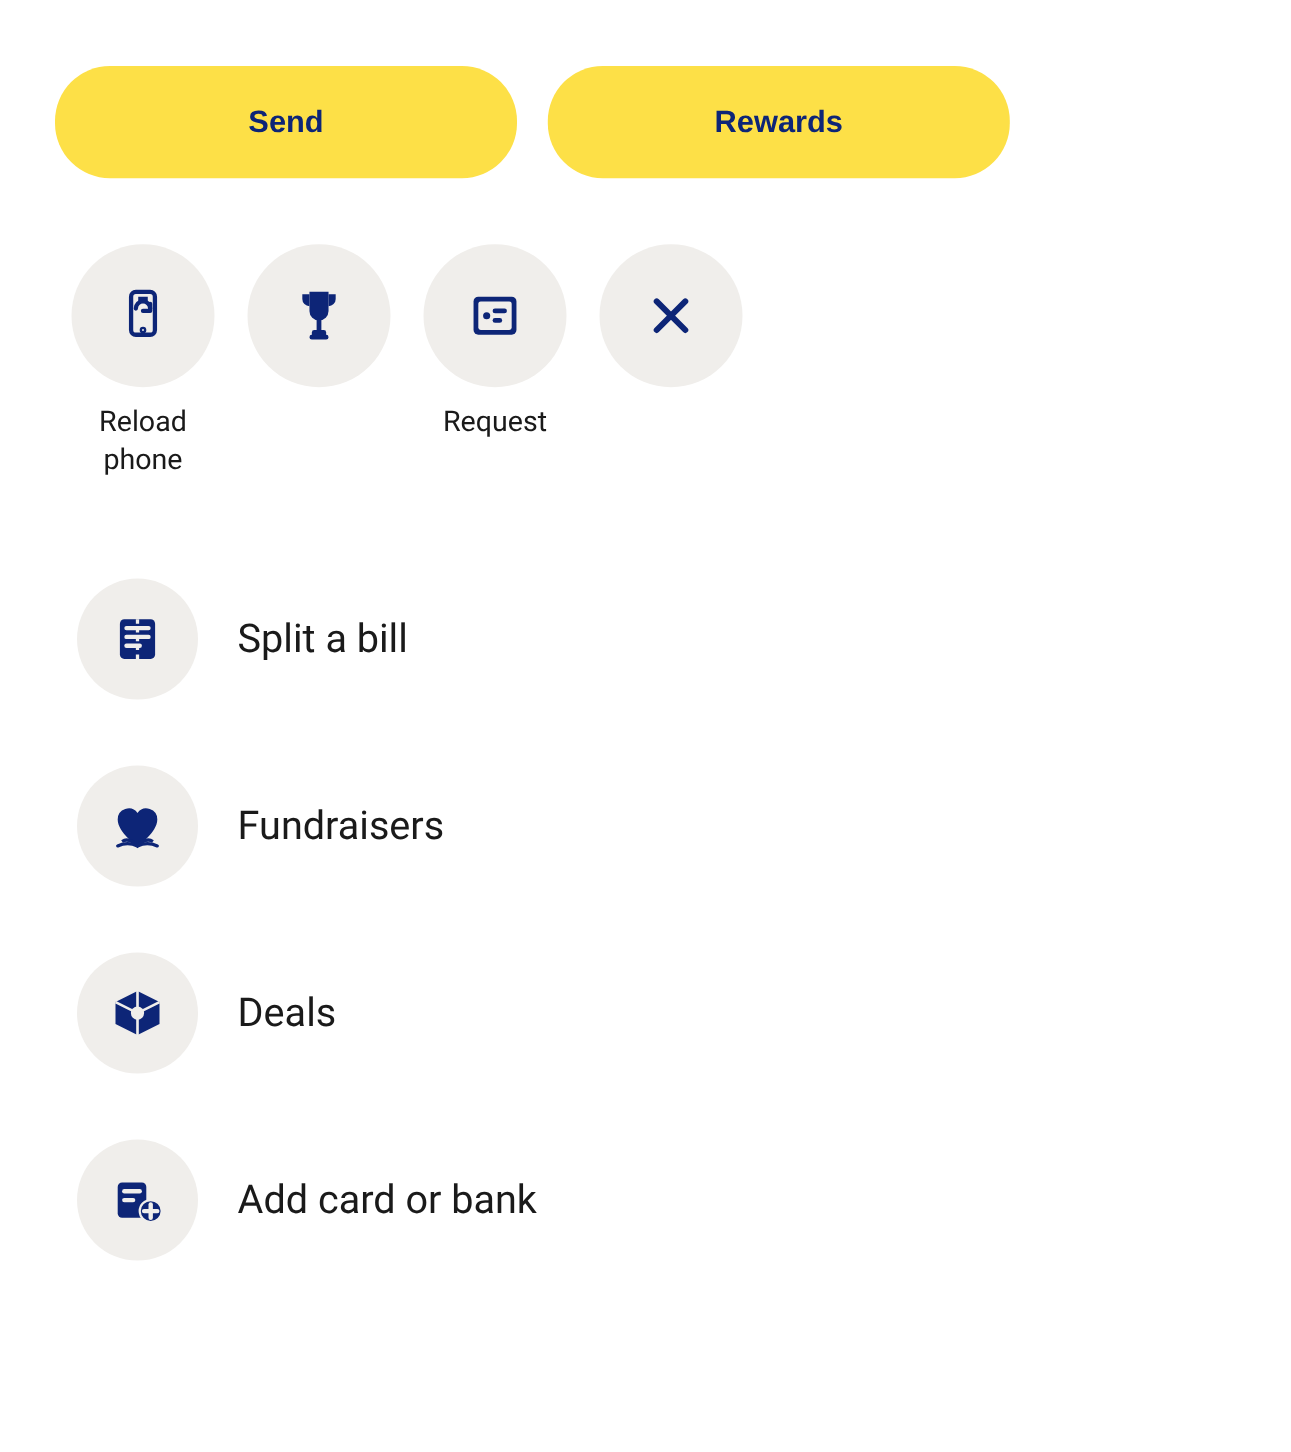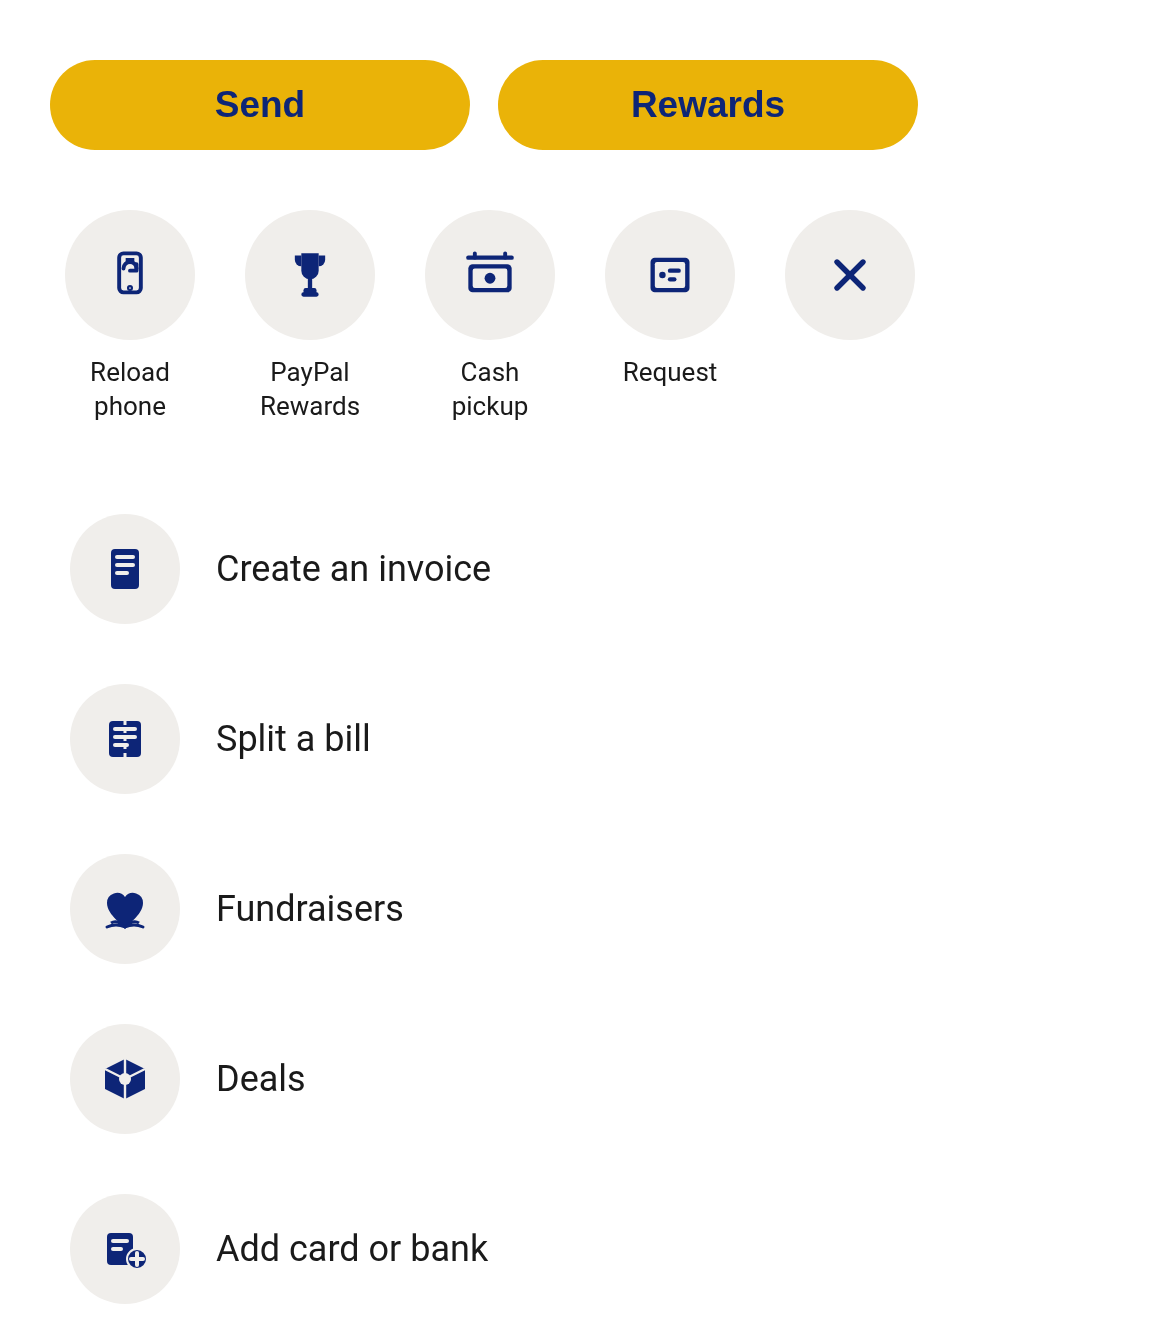--- a/index.html
+++ b/index.html
@@ -17,34 +17,33 @@
     }
 
     .top-buttons {
       display: flex;
       gap: 28px;
       margin-bottom: 60px;
     }
 
     .top-btn {
       flex: 1;
-      padding: 24px 20px;
+      padding: 35px 20px;
       border-radius: 50px;
       border: none;
-      background-color: #eab308;
+      background-color: #fde047;
       color: #0d2577;
-      font-size: 37px;
+      font-size: 28px;
       font-weight: 700;
       cursor: pointer;
       max-width: 420px;
     }
 
     .quick-actions {
       display: flex;
-      gap: 20px;
       margin-bottom: 60px;
       align-items: flex-start;
     }
 
     .quick-action-item {
       display: flex;
       flex-direction: column;
       align-items: center;
       gap: 16px;
       cursor: pointer;
@@ -138,35 +137,22 @@
   <div class="quick-action-item">
     <div class="quick-action-circle">
       <svg class="icon-svg" viewBox="0 0 24 24" xmlns="http://www.w3.org/2000/svg">
         <path d="M8 2h8v8a4 4 0 0 1-8 0V2z" fill="#0d2577"></path>
         <path d="M5 3H8v5a3 3 0 0 1-3-3V3z" fill="#0d2577"></path>
         <path d="M16 3h3v2a3 3 0 0 1-3 3V3z" fill="#0d2577"></path>
         <path d="M12 14v4M9 21h6" stroke="#0d2577" stroke-width="2" fill="none" stroke-linecap="round"></path>
         <rect x="9" y="18" width="6" height="3" rx="1" fill="#0d2577"></rect>
       </svg>
     </div>
-    <span class="quick-action-label">PayPal<br>Rewards</span>
-  </div>
-
-  <div class="quick-action-item">
-    <div class="quick-action-circle">
-      <svg class="icon-svg" viewBox="0 0 24 24" xmlns="http://www.w3.org/2000/svg">
-        <rect x="2" y="7" width="20" height="13" rx="2" fill="#0d2577"></rect>
-        <rect x="4" y="9" width="16" height="9" rx="1" fill="#f0eeeb"></rect>
-        <circle cx="12" cy="13.5" r="2.5" fill="#0d2577"></circle>
-        <path d="M2 4h20" stroke="#0d2577" stroke-width="2" stroke-linecap="round"></path>
-        <path d="M5 4V2M19 4V2" stroke="#0d2577" stroke-width="1.8" stroke-linecap="round"></path>
-      </svg>
-    </div>
-    <span class="quick-action-label">Cash<br>pickup</span>
-  </div>
+  </div>
+
 
   <div class="quick-action-item">
     <div class="quick-action-circle">
       <svg class="icon-svg" viewBox="0 0 24 24" xmlns="http://www.w3.org/2000/svg">
         <rect x="3" y="4" width="18" height="16" rx="2" fill="#0d2577"></rect>
         <rect x="5" y="6" width="14" height="12" rx="1" fill="#f0eeeb"></rect>
         <circle cx="8.5" cy="12" r="1.5" fill="#0d2577"></circle>
         <rect x="11" y="9" width="6" height="2" rx="1" fill="#0d2577"></rect>
         <rect x="11" y="13" width="4" height="2" rx="1" fill="#0d2577"></rect>
       </svg>
@@ -180,31 +166,20 @@
         <line x1="6" y1="6" x2="18" y2="18" stroke="#0d2577" stroke-width="2.5" stroke-linecap="round"></line>
         <line x1="18" y1="6" x2="6" y2="18" stroke="#0d2577" stroke-width="2.5" stroke-linecap="round"></line>
       </svg>
     </div>
   </div>
 
 </div>
 
 <div class="list-items">
 
-  <div class="list-item">
-    <div class="list-item-circle">
-      <svg class="icon-svg-sm" viewBox="0 0 24 24" xmlns="http://www.w3.org/2000/svg">
-        <rect x="5" y="2" width="14" height="20" rx="2" fill="#0d2577"></rect>
-        <rect x="7" y="5" width="10" height="2" rx="1" fill="#f0eeeb"></rect>
-        <rect x="7" y="9" width="10" height="2" rx="1" fill="#f0eeeb"></rect>
-        <rect x="7" y="13" width="7" height="2" rx="1" fill="#f0eeeb"></rect>
-      </svg>
-    </div>
-    <span class="list-item-label">Create an invoice</span>
-  </div>
 
   <div class="list-item">
     <div class="list-item-circle">
       <svg class="icon-svg-sm" viewBox="0 0 24 24" xmlns="http://www.w3.org/2000/svg">
         <rect x="4" y="3" width="16" height="18" rx="2" fill="#0d2577"></rect>
         <rect x="6" y="6" width="12" height="2" rx="1" fill="#f0eeeb"></rect>
         <rect x="6" y="10" width="12" height="2" rx="1" fill="#f0eeeb"></rect>
         <rect x="6" y="14" width="8" height="2" rx="1" fill="#f0eeeb"></rect>
         <line x1="12" y1="3" x2="12" y2="21" stroke="#f0eeeb" stroke-width="1.5" stroke-dasharray="2,2"></line>
       </svg>

